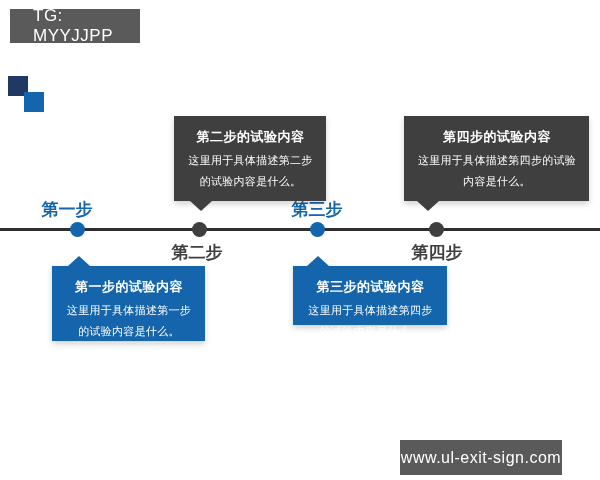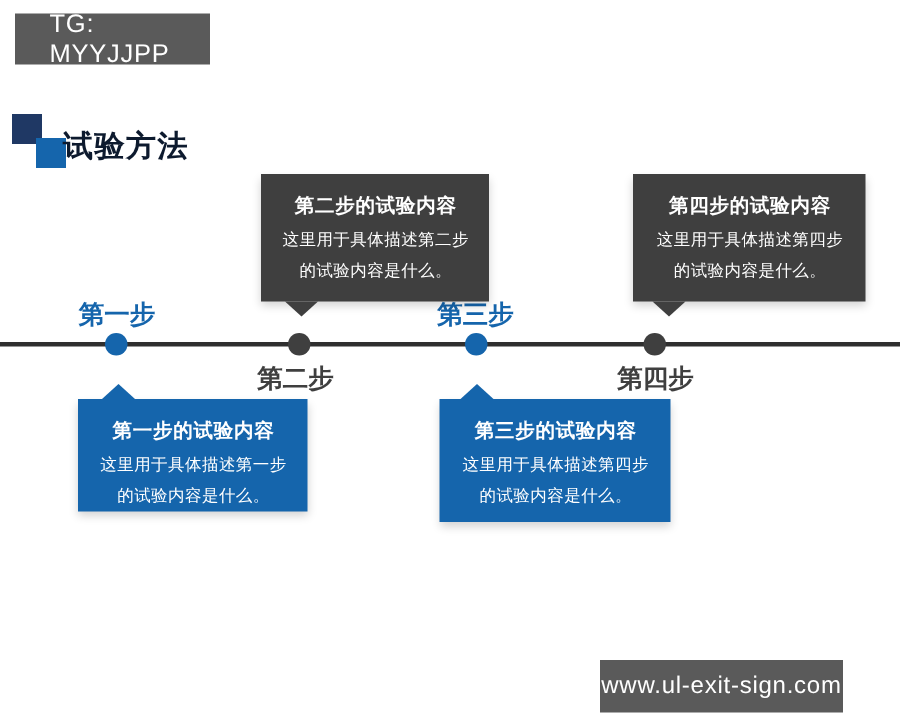--- a/index.html
+++ b/index.html
@@ -107,53 +107,52 @@
 <body>
 
 <div class="stage">
 
   <div class="tg-badge">
     <span>TG: MYYJJPP</span>
   </div>
 
   <div class="sq-navy"></div>
   <div class="sq-blue"></div>
-  <div class="section-title">试验方法</div>
 
   <div class="timeline-line"></div>
 
   <div class="dot blue" style="left:70px"></div>
   <div class="dot dark" style="left:192px"></div>
   <div class="dot blue" style="left:310px"></div>
   <div class="dot dark" style="left:429px"></div>
 
-  <div class="step-label blue" style="left:78px">第一步</div>
+  <div class="step-label blue" style="left:67px">第一步</div>
   <div class="step-label dark" style="left:197px">第二步</div>
   <div class="step-label blue" style="left:317px">第三步</div>
   <div class="step-label dark" style="left:437px">第四步</div>
 
   <div class="callout blue" style="left:52px;top:266px;width:153px;height:75px">
     <div class="tail tail-up" style="left:16px"></div>
     <div class="co-title">第一步的试验内容</div>
     <div class="co-body">这里用于具体描述第一步的试验内容是什么。</div>
   </div>
 
   <div class="callout dark" style="left:174px;top:116px;width:152px;height:85px">
     <div class="tail tail-down" style="left:16px"></div>
     <div class="co-title">第二步的试验内容</div>
     <div class="co-body">这里用于具体描述第二步的试验内容是什么。</div>
   </div>
 
-  <div class="callout blue" style="left:293px;top:266px;width:154px;height:82px">
+  <div class="callout blue" style="left:293px;top:266px;width:154px;height:59px">
     <div class="tail tail-up" style="left:14px"></div>
     <div class="co-title">第三步的试验内容</div>
     <div class="co-body">这里用于具体描述第四步的试验内容是什么。</div>
   </div>
 
-  <div class="callout dark" style="left:422px;top:116px;width:155px;height:85px">
+  <div class="callout dark" style="left:404px;top:116px;width:185px;height:85px">
     <div class="tail tail-down" style="left:13px"></div>
     <div class="co-title">第四步的试验内容</div>
     <div class="co-body">这里用于具体描述第四步的试验内容是什么。</div>
   </div>
 
   <div class="url-badge">
     <span>www.ul-exit-sign.com</span>
   </div>
 
 </div>

